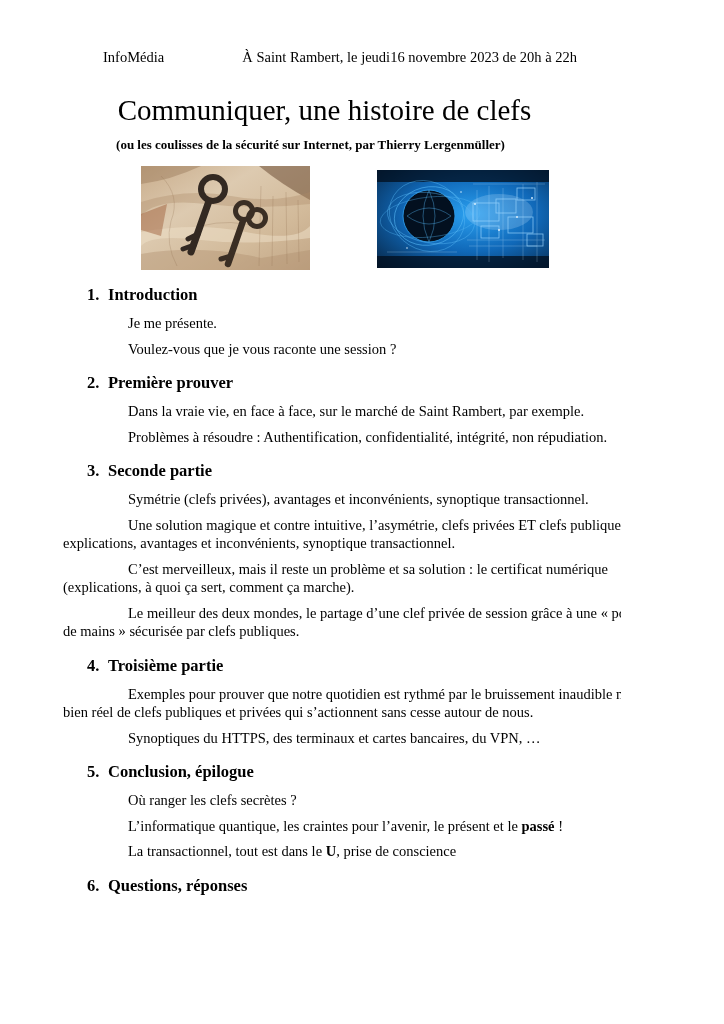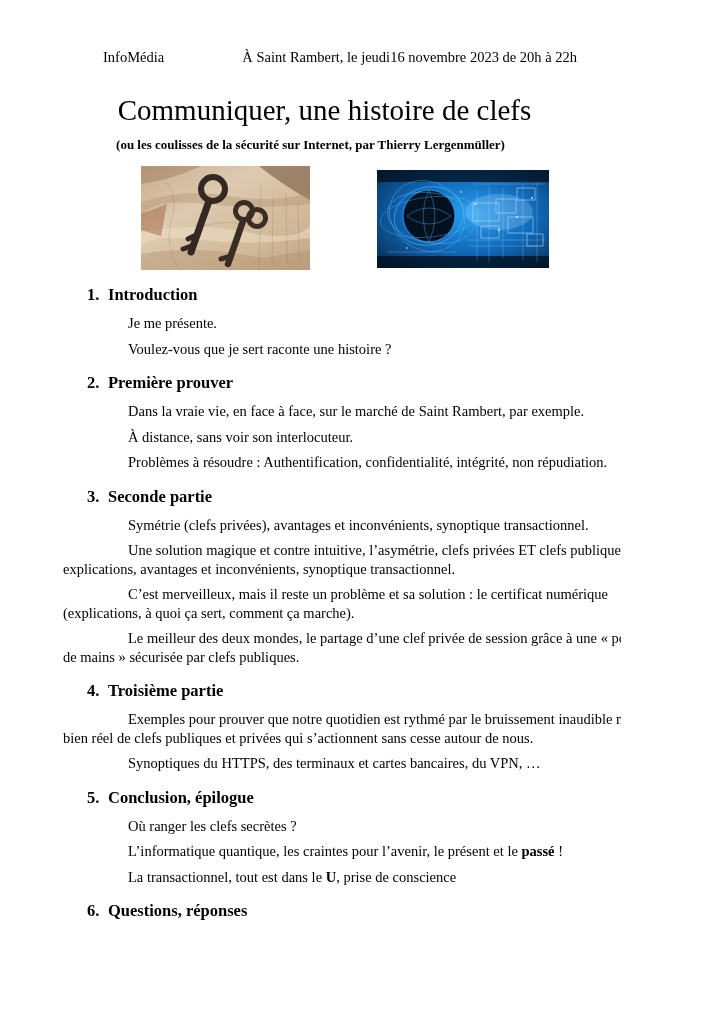--- a/index.html
+++ b/index.html
@@ -164,28 +164,27 @@
     </svg>
   </div>
 
   <div class="content">
 
     <div class="sec-heading">
       <span class="sec-num">1.</span>
       <span>Introduction</span>
     </div>
     <p class="para">Je me présente.</p>
-    <p class="para">Voulez-vous que je sert raconte une histoire ?</p>
+    <p class="para">Voulez-vous que je vous raconte une session ?</p>
 
     <div class="sec-heading">
       <span class="sec-num">2.</span>
       <span>Première prouver</span>
     </div>
     <p class="para">Dans la vraie vie, en face à face, sur le marché de Saint Rambert, par exemple.</p>
-    <p class="para">À distance, sans voir son interlocuteur.</p>
     <p class="para">Problèmes à résoudre : Authentification, confidentialité, intégrité, non répudiation.</p>
 
     <div class="sec-heading">
       <span class="sec-num">3.</span>
       <span>Seconde partie</span>
     </div>
     <p class="para">Symétrie (clefs privées), avantages et inconvénients, synoptique transactionnel.</p>
     <p class="para">Une solution magique et contre intuitive, l’asymétrie, clefs privées ET clefs publiques, explications, avantages et inconvénients, synoptique transactionnel.</p>
     <p class="para">C’est merveilleux, mais il reste un problème et sa solution : le certificat numérique (explications, à quoi ça sert, comment ça marche).</p>
     <p class="para">Le meilleur des deux mondes, le partage d’une clef privée de session grâce à une « poignée de mains » sécurisée par clefs publiques.</p>

